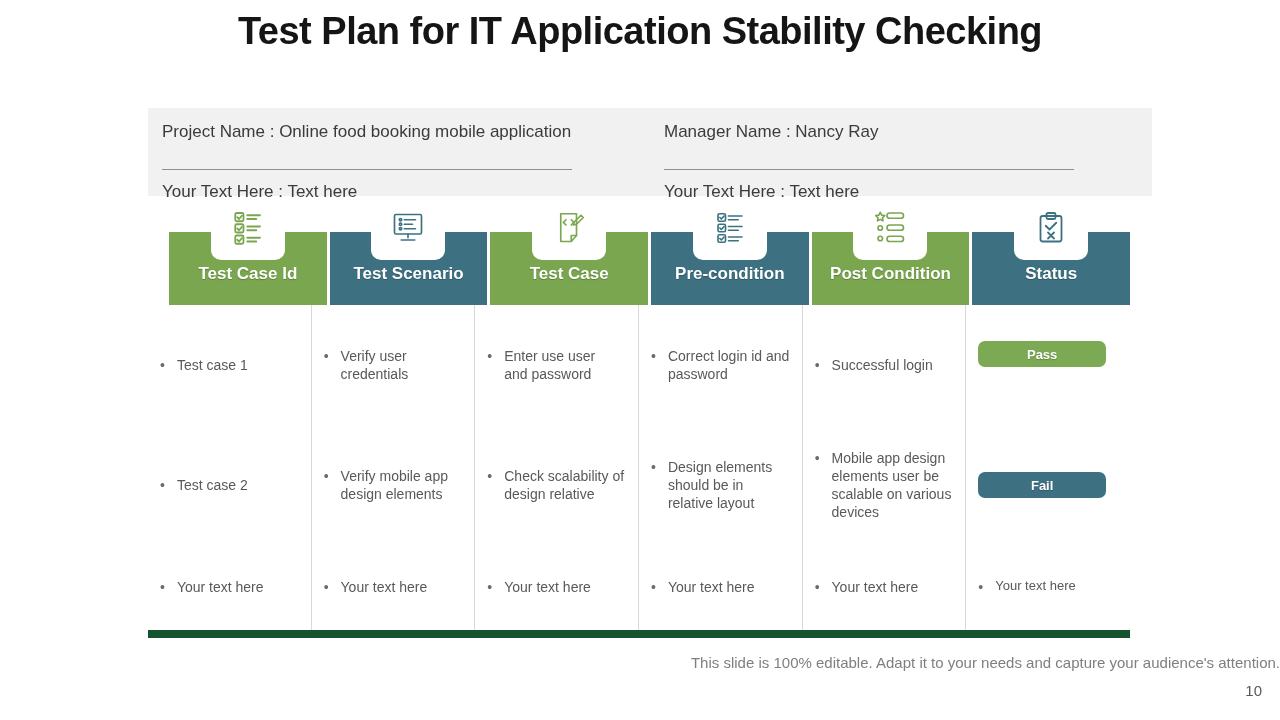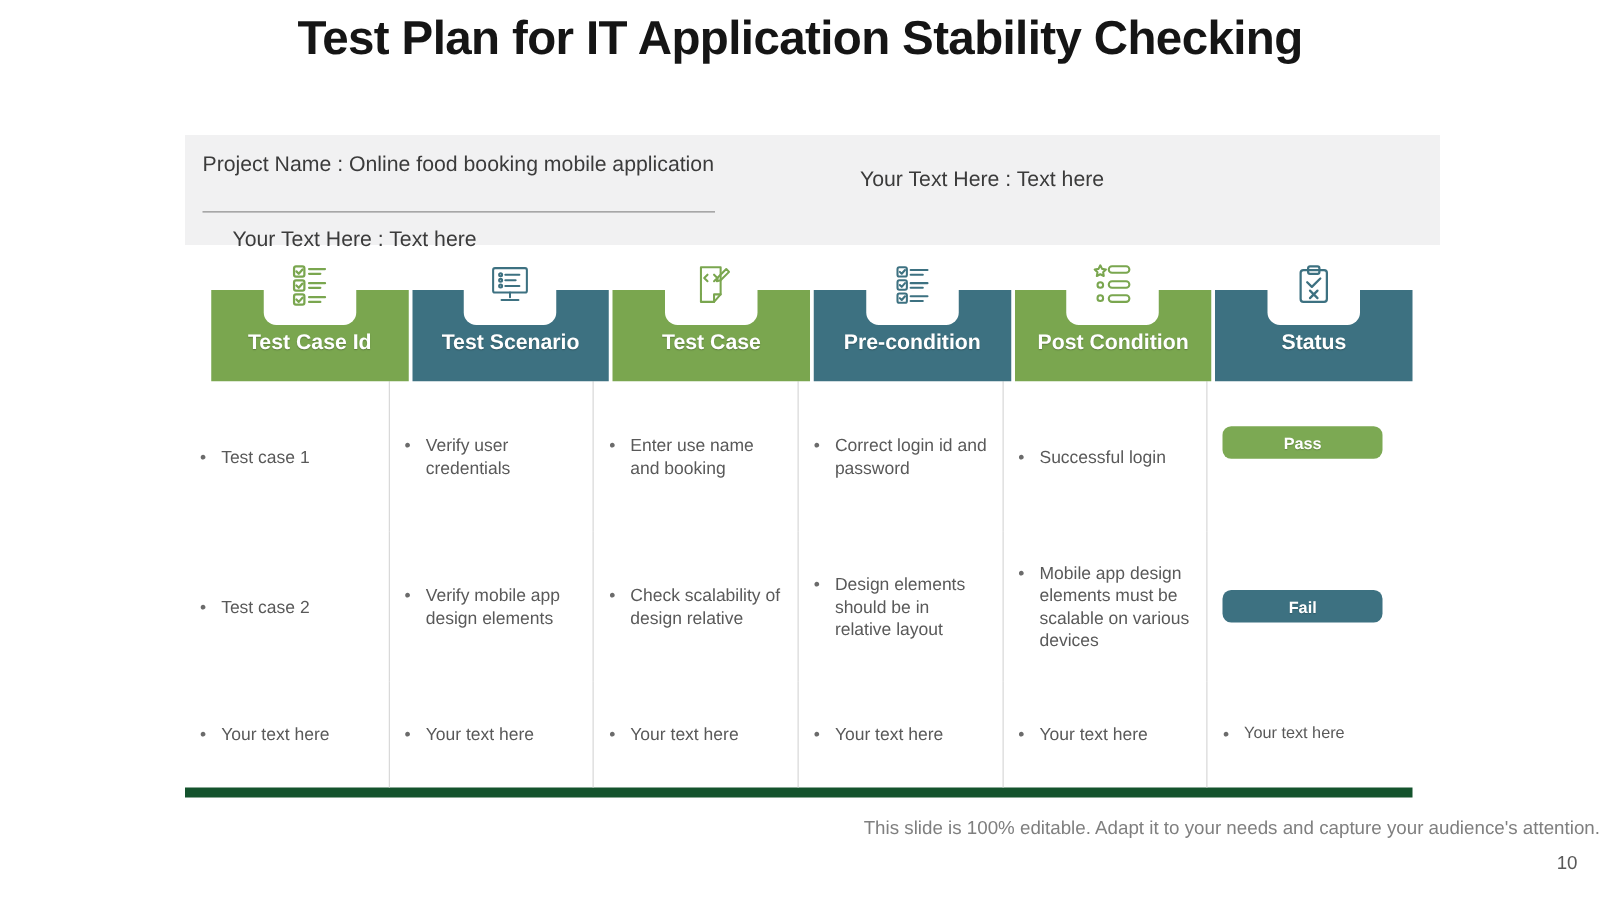--- a/index.html
+++ b/index.html
@@ -15,21 +15,21 @@
   
   .info-panel{
     position:absolute;left:148px;top:108px;width:1004px;height:88px;
     background:#f1f1f2;display:flex;box-sizing:border-box;
   }
   .info-half{width:50%;box-sizing:border-box;padding:14px 0 0 14px;}
   .info-line{font-size:17px;color:#3b3b3b;}
   .info-line.underlined{
     width:84%;padding-bottom:27px;border-bottom:1px solid #8f8f8f;
   }
-  .info-line.second{margin-top:12px;margin-left:24px;}
+  .info-line.second{margin-top:12px;}
   
   .table-wrap{position:absolute;left:148px;top:232px;width:982px;}
   .header-row{
     display:grid;grid-template-columns:repeat(6,1fr);column-gap:3px;height:73px;margin-left:21px;
   }
   .hcell{position:relative;height:73px;}
   .hcell.green{background:#7AA64F;}
   .hcell.teal{background:#3D7181;}
   .icon-tab{
     position:absolute;top:-26px;left:50%;transform:translateX(-50%);
@@ -87,20 +87,21 @@
 <body>
 
 <div class="slide-title">Test Plan for IT Application Stability Checking</div>
 
 <div class="info-panel">
   <div class="info-half">
     <div class="info-line underlined">Project Name : Online food booking mobile application</div>
     <div class="info-line second">Your Text Here : Text here</div>
   </div>
   <div class="info-half">
+    <div class="info-line underlined">Manager Name : Nancy Ray</div>
     <div class="info-line second">Your Text Here : Text here</div>
   </div>
 </div>
 
 <div class="table-wrap">
 
   <div class="header-row">
 
     <div class="hcell green">
       <div class="icon-tab">
@@ -199,21 +200,21 @@
             <span class="bullet-text">Test case 1</span>
           </div>
       </div>
       <div class="cell">
         <div class="bullet-item">
             <span class="bullet-text">Verify user credentials</span>
           </div>
       </div>
       <div class="cell">
         <div class="bullet-item">
-            <span class="bullet-text narrow-112">Enter use name and booking</span>
+            <span class="bullet-text narrow-112">Enter use user and password</span>
           </div>
       </div>
       <div class="cell">
         <div class="bullet-item">
             <span class="bullet-text">Correct login id and password</span>
           </div>
       </div>
       <div class="cell">
         <div class="bullet-item">
             <span class="bullet-text">Successful login</span>
@@ -240,21 +241,21 @@
             <span class="bullet-text">Check scalability of design relative</span>
           </div>
       </div>
       <div class="cell">
         <div class="bullet-item">
             <span class="bullet-text narrow-108">Design elements should be in relative layout</span>
           </div>
       </div>
       <div class="cell">
         <div class="bullet-item">
-            <span class="bullet-text">Mobile app design elements must be scalable on various devices</span>
+            <span class="bullet-text">Mobile app design elements user be scalable on various devices</span>
           </div>
       </div>
       <div class="cell status-cell">
         <div class="badge badge-teal">Fail</div>
       </div>
     </div>
 
     <div class="body-row row-3">
       <div class="cell">
         <div class="bullet-item">

